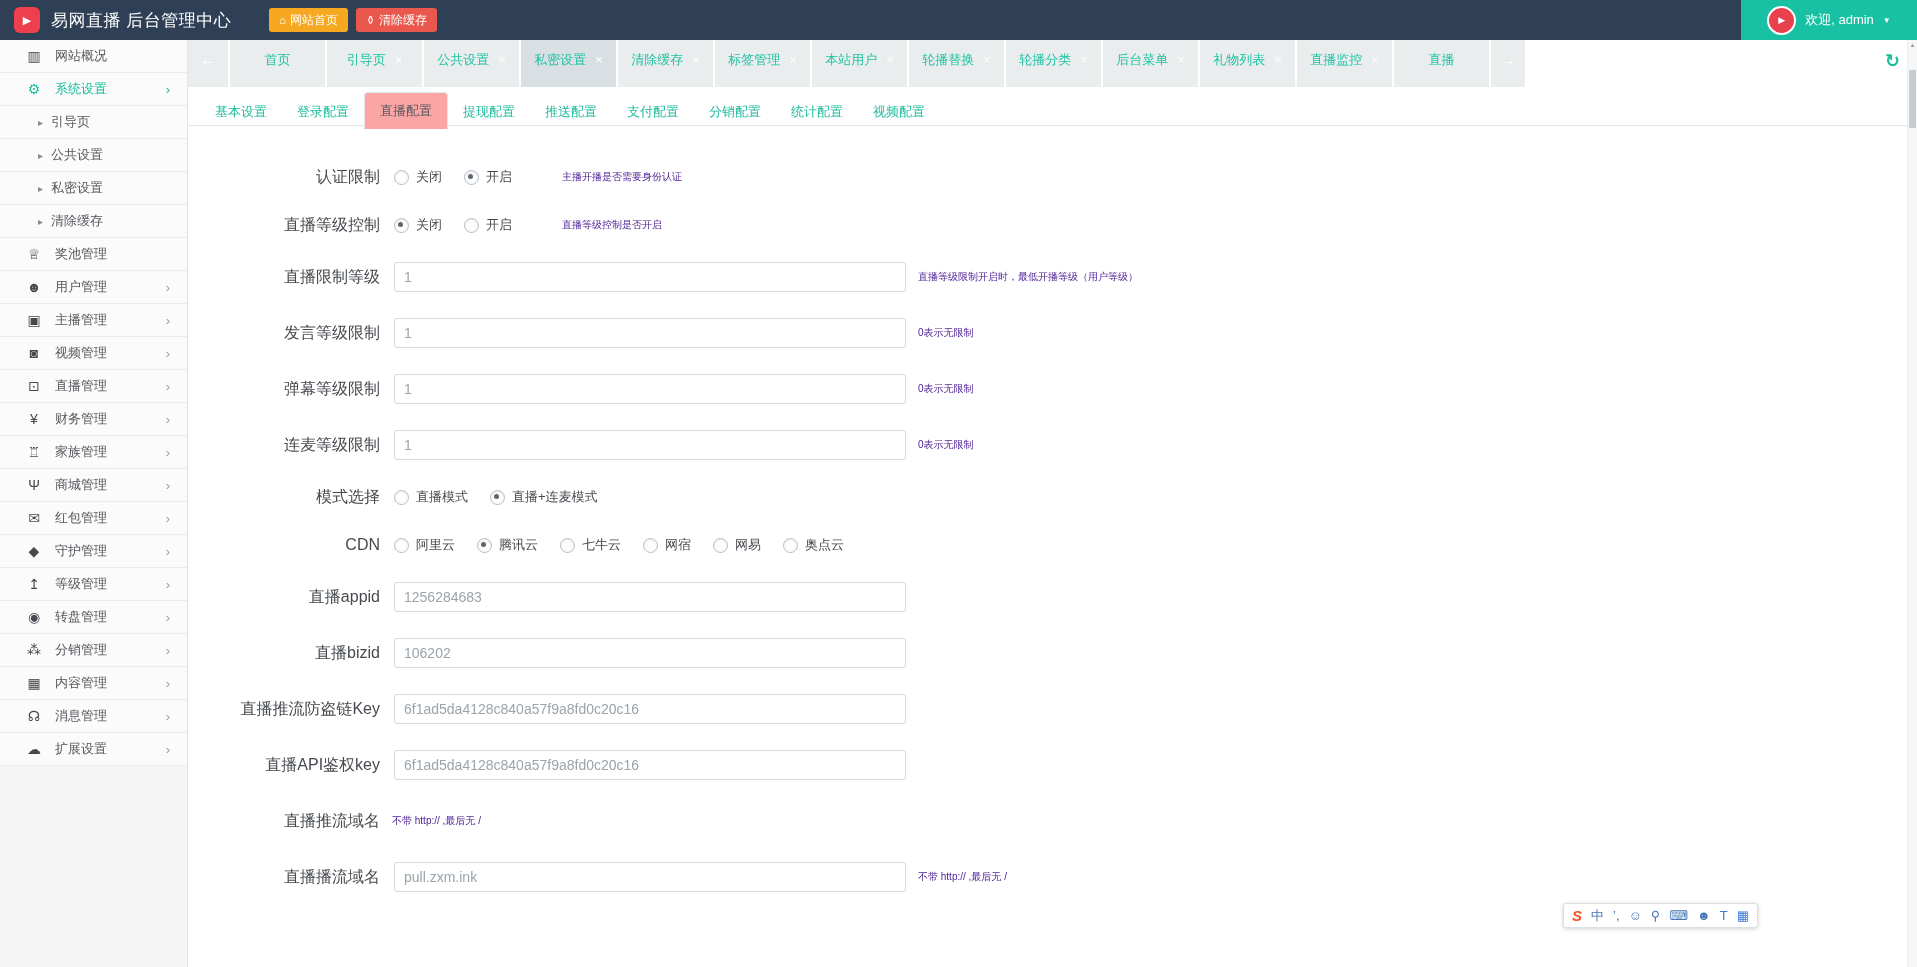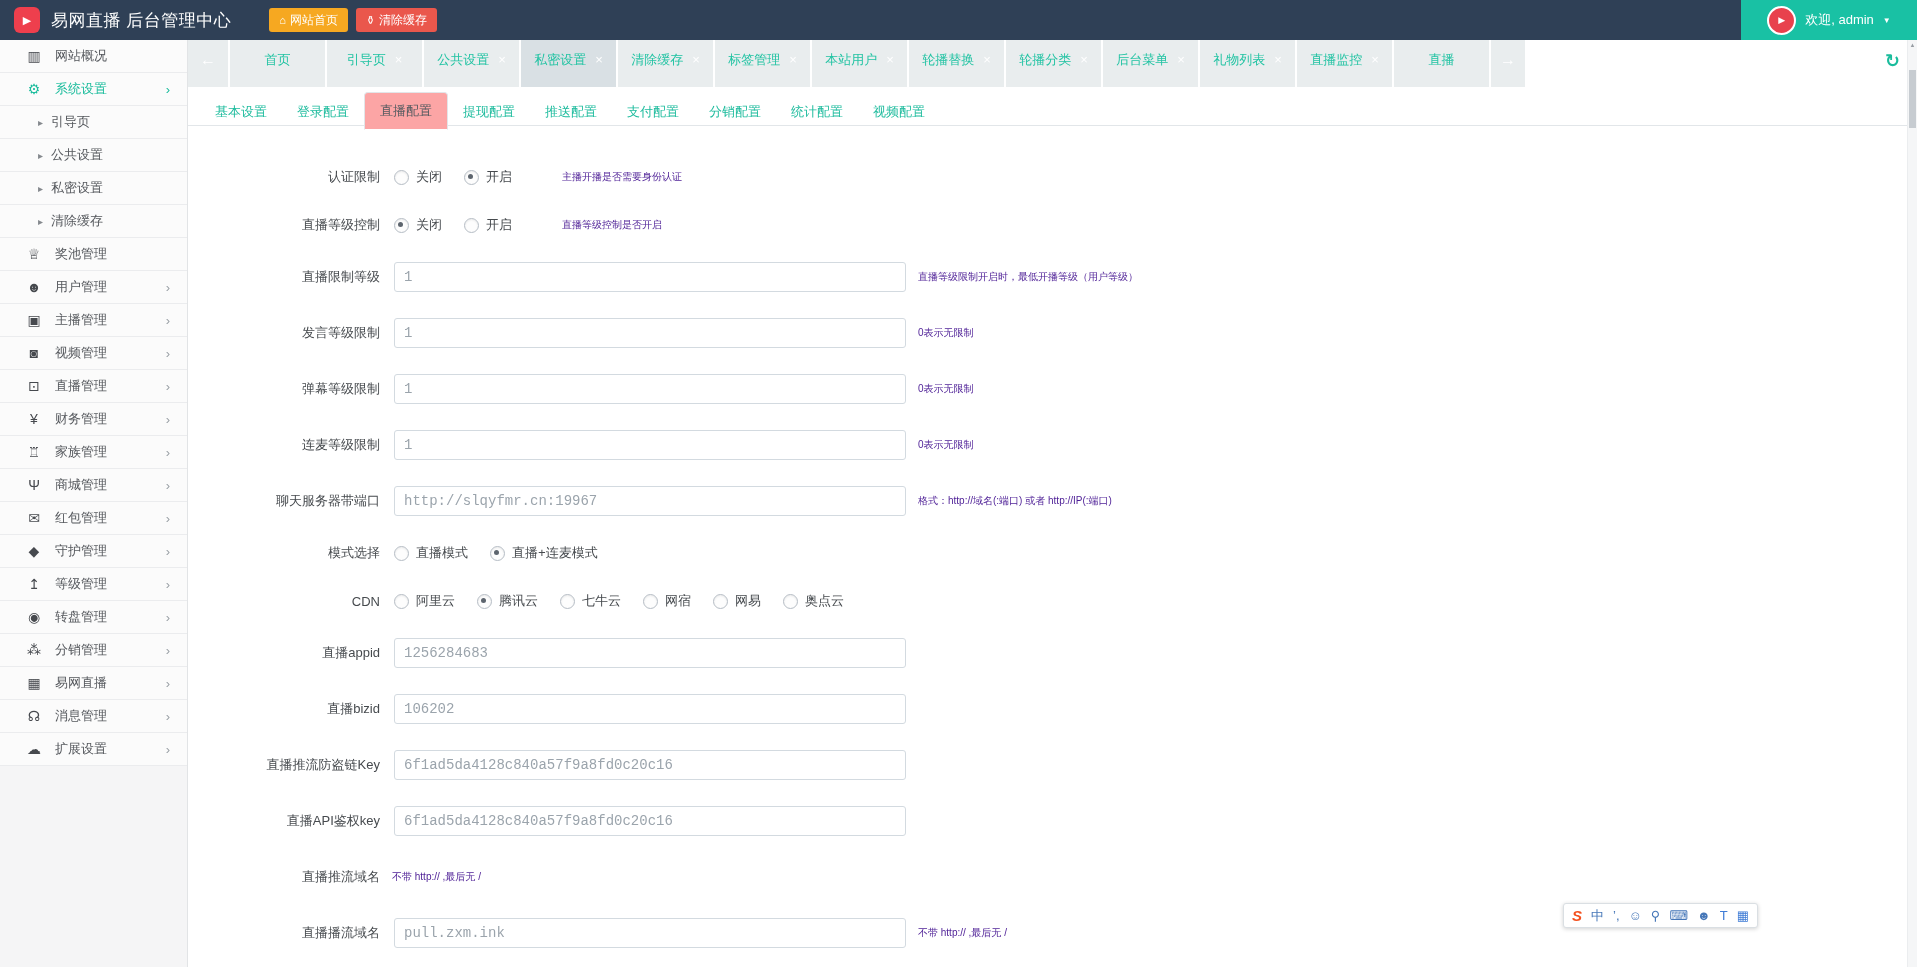--- a/index.html
+++ b/index.html
@@ -44,22 +44,22 @@
             font-size:18px;font-weight:bold;cursor:pointer;}
   
   .content{position:absolute;left:188px;top:87px;right:9px;bottom:0;background:#fff;overflow:hidden;}
   .subtabs{display:flex;align-items:flex-end;height:38px;border-bottom:1px solid #e2e6e9;padding-left:12px;}
   .stab{padding:9px 15px;font-size:13px;color:#1fbc9e;cursor:pointer;position:relative;top:5px;white-space:nowrap;}
   .stab.active{color:#555b60;background:#fca5a5;border:1px solid #e2e6e9;border-bottom-color:#fff;border-radius:4px 4px 0 0;}
   .form{padding-top:27px;}
   .frow{display:flex;align-items:center;}
   .frow.r-input{height:56px;}
   .frow.r-radio{height:48px;}
-  .flabel{width:192px;text-align:right;color:#464a4e;font-size:13px;flex:none;white-space:nowrap;}
-  .fctrl{margin-left:14px;display:flex;align-items:center;flex:none;font-family:Liberation Mono, monospace;}
+  .flabel{width:192px;text-align:right;color:#464a4e;font-size:16px;flex:none;white-space:nowrap;}
+  .fctrl{margin-left:14px;display:flex;align-items:center;flex:none;}
   .finput{width:492px;height:28px;border:1px solid #d3dae0;border-radius:3px;padding:0 9px;font-size:14px;
           color:#9ba4ac;font-family:inherit;background:#fff;outline:none;}
   .fhint{font-size:10px;color:#4c1d95;margin-left:12px;white-space:nowrap;}
   .frow.r-radio .fhint{margin-left:28px;}
   .ropt{display:flex;align-items:center;margin-right:22px;font-size:13px;color:#464a4e;cursor:pointer;}
   .rdot{width:13px;height:13px;border-radius:50%;border:1px solid #b6bdc5;background:#fdfdfd;margin-right:7px;
         position:relative;box-shadow:inset 0 1px 2px rgba(0,0,0,.08);flex:none;}
   .rdot.checked::after{content:"";position:absolute;left:3px;top:3px;width:5px;height:5px;border-radius:50%;background:#5d656e;}
   
   .ime{position:absolute;left:1563px;top:903px;height:23px;background:#fff;border:1px solid #dadfe3;border-radius:3px;
@@ -183,21 +183,21 @@
         <span class="slabel">转盘管理</span>
         <span class="schevron">›</span>
       </div>
       <div class="snav-item">
         <span class="sicon">⁂</span>
         <span class="slabel">分销管理</span>
         <span class="schevron">›</span>
       </div>
       <div class="snav-item">
         <span class="sicon">▦</span>
-        <span class="slabel">易网直播</span>
+        <span class="slabel">内容管理</span>
         <span class="schevron">›</span>
       </div>
       <div class="snav-item">
         <span class="sicon">☊</span>
         <span class="slabel">消息管理</span>
         <span class="schevron">›</span>
       </div>
       <div class="snav-item">
         <span class="sicon">☁</span>
         <span class="slabel">扩展设置</span>
@@ -329,27 +329,20 @@
           </div>
           <span class="fhint">0表示无限制</span>
         </div>
         <div class="frow r-input">
           <div class="flabel">连麦等级限制</div>
           <div class="fctrl">
             <input class="finput" type="text" value="1" style="">
           </div>
           <span class="fhint">0表示无限制</span>
         </div>
-        <div class="frow r-input">
-          <div class="flabel">聊天服务器带端口</div>
-          <div class="fctrl">
-            <input class="finput" type="text" value="http://slqyfmr.cn:19967" style="">
-          </div>
-          <span class="fhint">格式：http://域名(:端口) 或者 http://IP(:端口)</span>
-        </div>
         <div class="frow r-radio">
           <div class="flabel">模式选择</div>
           <div class="fctrl">
             <span class="ropt">
               <span class="rdot"></span>
               <span>直播模式</span>
             </span>
             <span class="ropt">
               <span class="rdot checked"></span>
               <span>直播+连麦模式</span>

